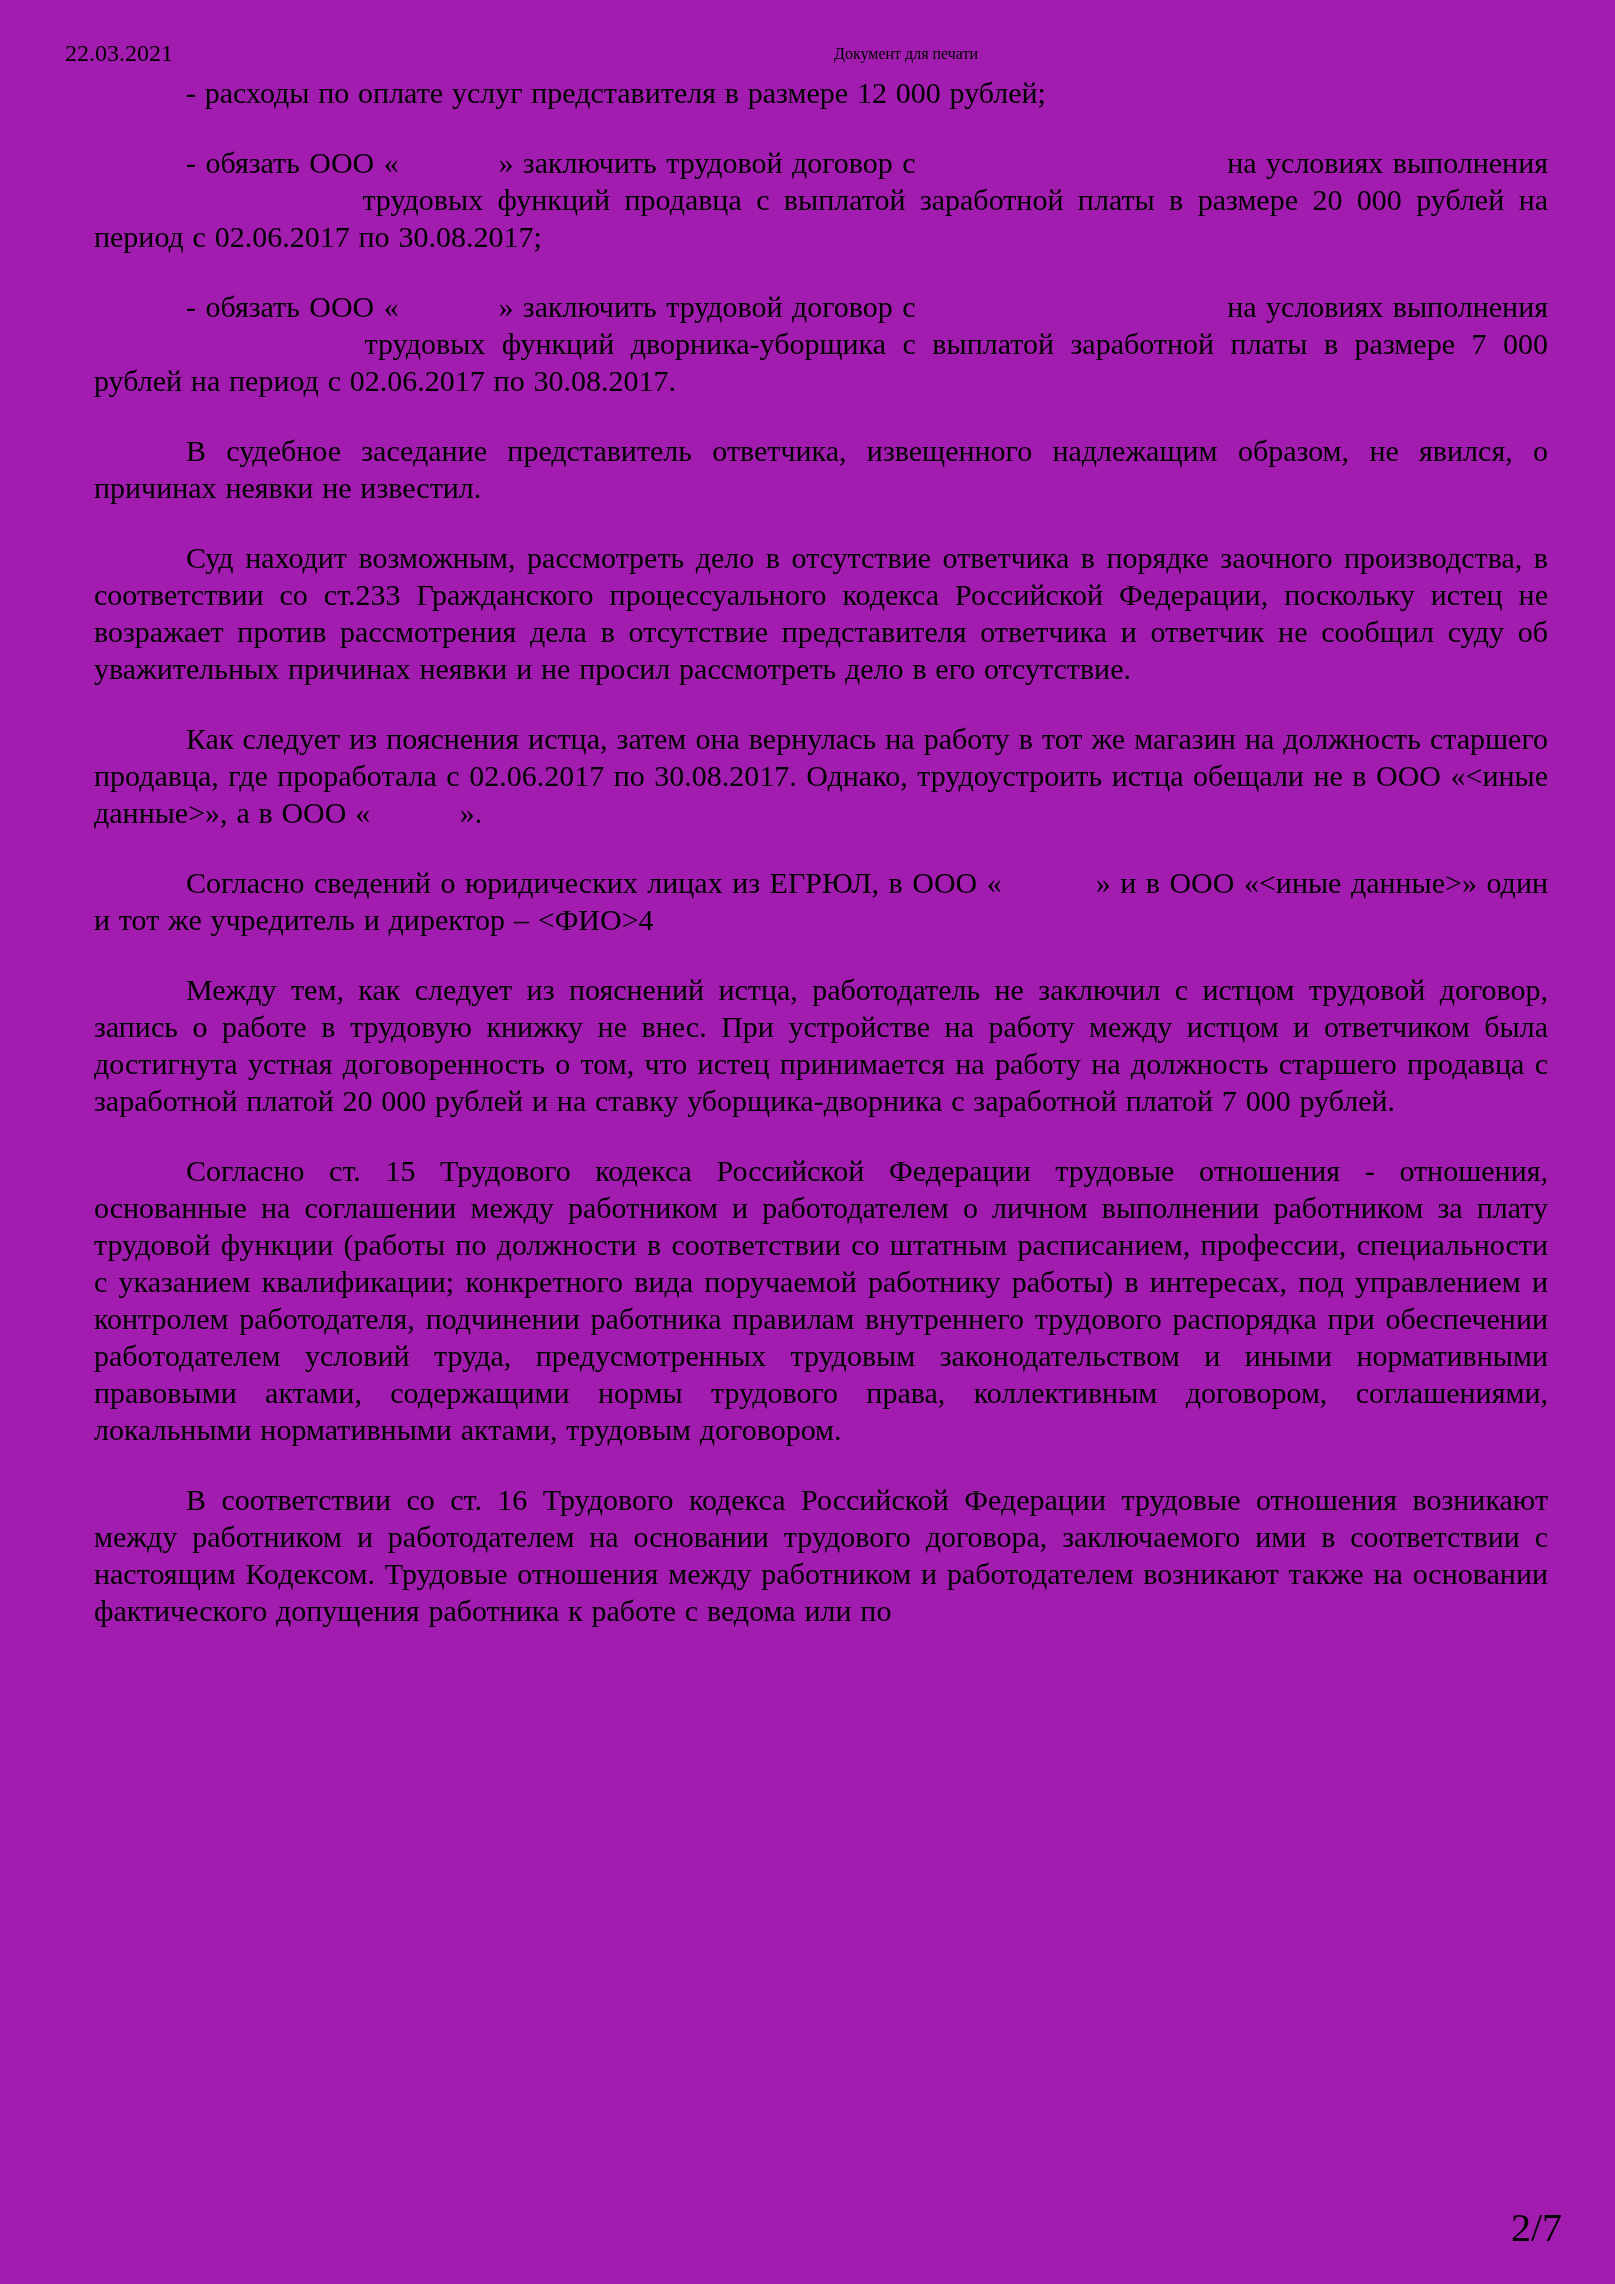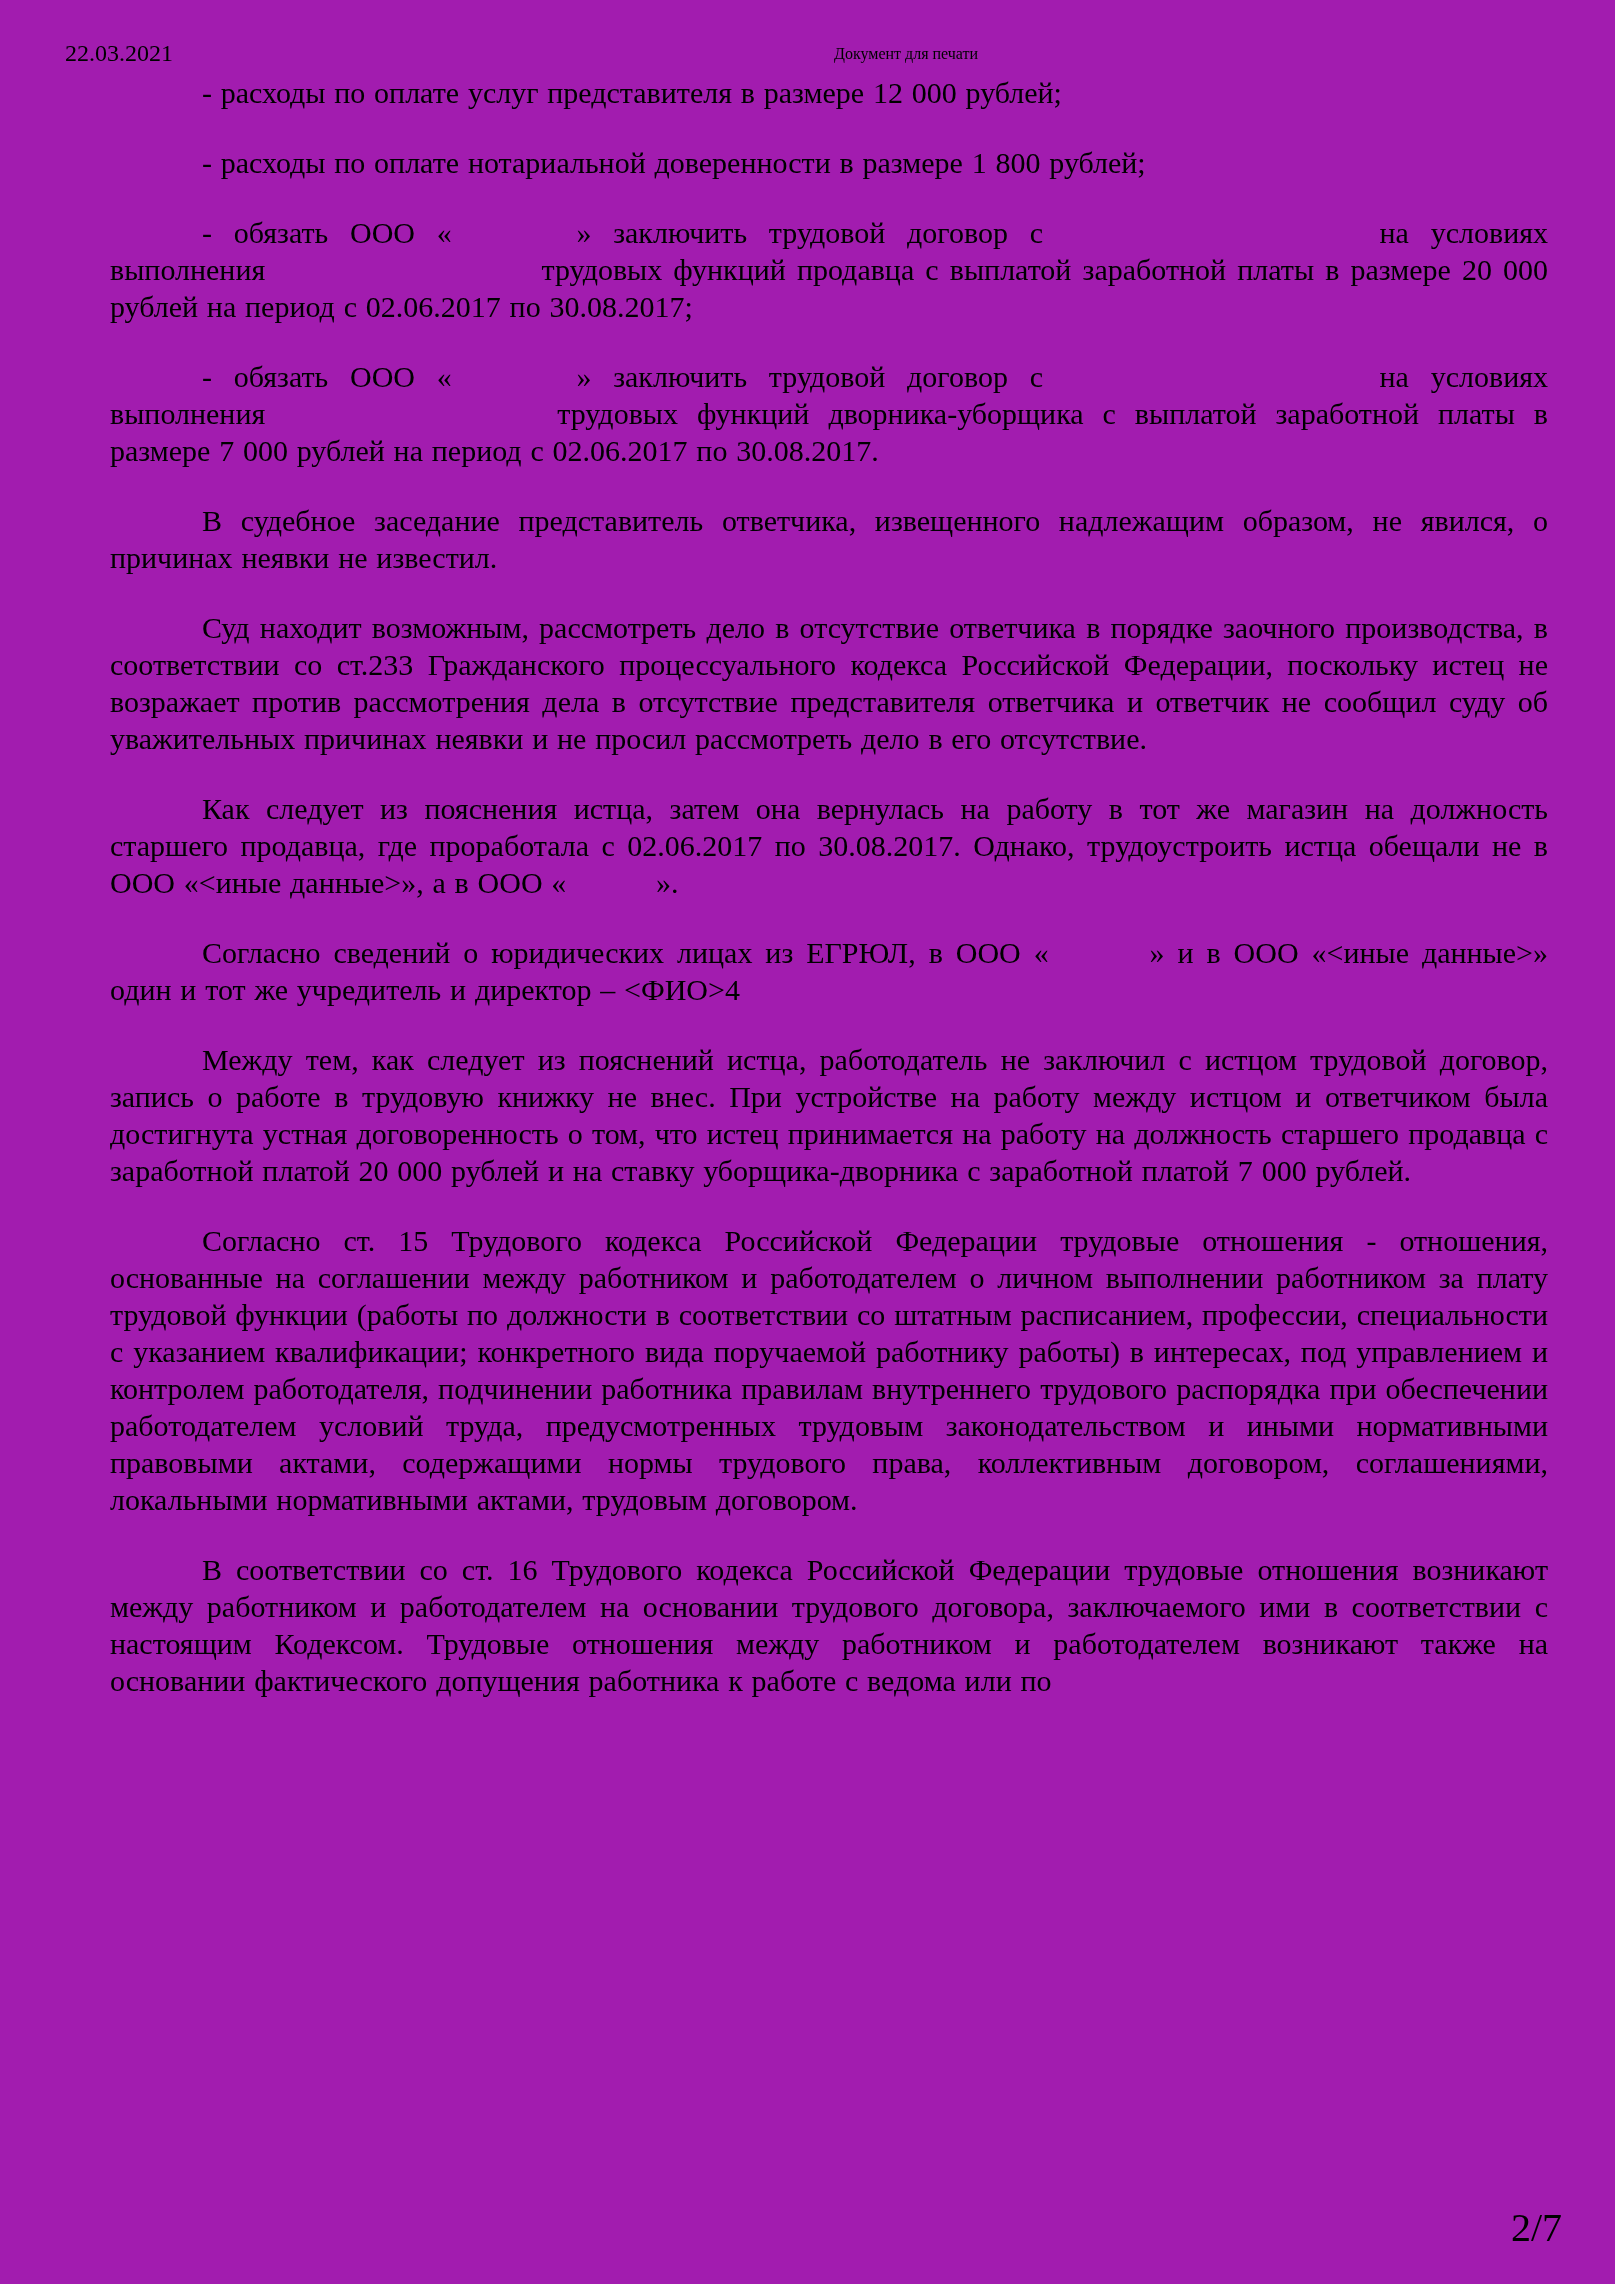--- a/index.html
+++ b/index.html
@@ -32,21 +32,21 @@
     line-height: 29px;
     white-space: nowrap;
   }
   .doc-body {
     position: absolute;
     left: 94px;
     top: 74px;
     width: 1454px;
   }
   .doc-body p.para {
-    margin: 0 0 33px 16px;
+    margin: 0 0 33px 0;
     font-size: 30px;
     line-height: 37px;
     text-align: justify;
     text-indent: 92px;
     word-spacing: 1.3px;
   }
   .gap {
     display: inline-block;
     height: 1.3px;
     vertical-align: baseline;
@@ -64,21 +64,20 @@
 <body>
 
 <div class="page">
   <div class="page-header">
     <span class="header-date">22.03.2021</span>
     <span class="header-title">Документ для печати</span>
   </div>
 
   <main class="doc-body">
       <p class="para"><span>- расходы по оплате услуг представителя в размере 12 000 рублей; </span></p>
-      <p class="para"><span>- расходы по оплате нотариальной доверенности в размере 1 800 рублей; </span></p>
       <p class="para"><span>- обязать ООО « </span><span class="gap" style="width: 81px;"></span><span> » заключить трудовой договор с </span><span class="gap" style="width: 293px;"></span><span> на условиях выполнения </span><span class="gap" style="width: 254px;"></span><span> трудовых функций продавца с выплатой заработной платы в размере 20 000 рублей на период с 02.06.2017 по 30.08.2017; </span></p>
       <p class="para"><span>- обязать ООО « </span><span class="gap" style="width: 81px;"></span><span> » заключить трудовой договор с </span><span class="gap" style="width: 293px;"></span><span> на условиях выполнения </span><span class="gap" style="width: 254px;"></span><span> трудовых функций дворника-уборщика с выплатой заработной платы в размере 7 000 рублей на период с 02.06.2017 по 30.08.2017. </span></p>
       <p class="para"><span>В судебное заседание представитель ответчика, извещенного надлежащим образом, не явился, о причинах неявки не известил. </span></p>
       <p class="para"><span>Суд находит возможным, рассмотреть дело в отсутствие ответчика в порядке заочного производства, в соответствии со ст.233 Гражданского процессуального кодекса Российской Федерации, поскольку истец не возражает против рассмотрения дела в отсутствие представителя ответчика и ответчик не сообщил суду об уважительных причинах неявки и не просил рассмотреть дело в его отсутствие. </span></p>
       <p class="para"><span>Как следует из пояснения истца, затем она вернулась на работу в тот же магазин на должность старшего продавца, где проработала с 02.06.2017 по 30.08.2017. Однако, трудоустроить истца обещали не в ООО «&lt;иные данные&gt;», а в ООО « </span><span class="gap" style="width: 72px;"></span><span> ». </span></p>
       <p class="para"><span>Согласно сведений о юридических лицах из ЕГРЮЛ, в ООО « </span><span class="gap" style="width: 75px;"></span><span> » и в ООО «&lt;иные данные&gt;» один и тот же учредитель и директор – &lt;ФИО&gt;4 </span></p>
       <p class="para"><span>Между тем, как следует из пояснений истца, работодатель не заключил с истцом трудовой договор, запись о работе в трудовую книжку не внес. При устройстве на работу между истцом и ответчиком была достигнута устная договоренность о том, что истец принимается на работу на должность старшего продавца с заработной платой 20 000 рублей и на ставку уборщика-дворника с заработной платой 7 000 рублей. </span></p>
       <p class="para"><span>Согласно ст. 15 Трудового кодекса Российской Федерации трудовые отношения - отношения, основанные на соглашении между работником и работодателем о личном выполнении работником за плату трудовой функции (работы по должности в соответствии со штатным расписанием, профессии, специальности с указанием квалификации; конкретного вида поручаемой работнику работы) в интересах, под управлением и контролем работодателя, подчинении работника правилам внутреннего трудового распорядка при обеспечении работодателем условий труда, предусмотренных трудовым законодательством и иными нормативными правовыми актами, содержащими нормы трудового права, коллективным договором, соглашениями, локальными нормативными актами, трудовым договором. </span></p>
       <p class="para"><span>В соответствии со ст. 16 Трудового кодекса Российской Федерации трудовые отношения возникают между работником и работодателем на основании трудового договора, заключаемого ими в соответствии с настоящим Кодексом. Трудовые отношения между работником и работодателем возникают также на основании фактического допущения работника к работе с ведома или по </span></p>
     </main>

